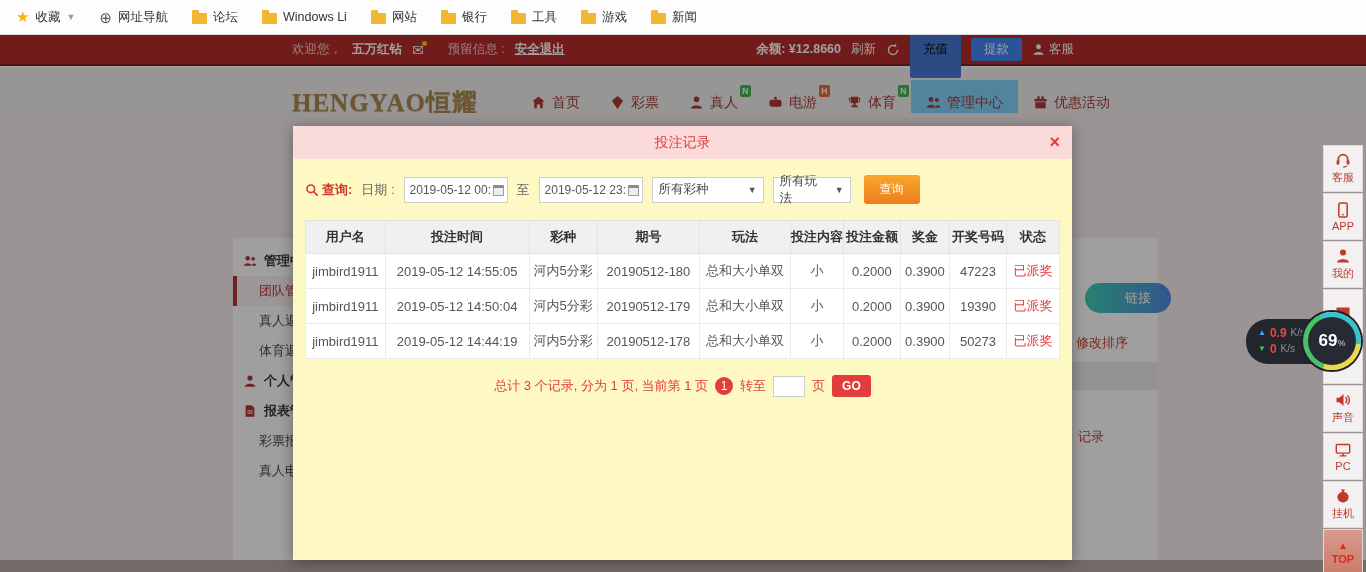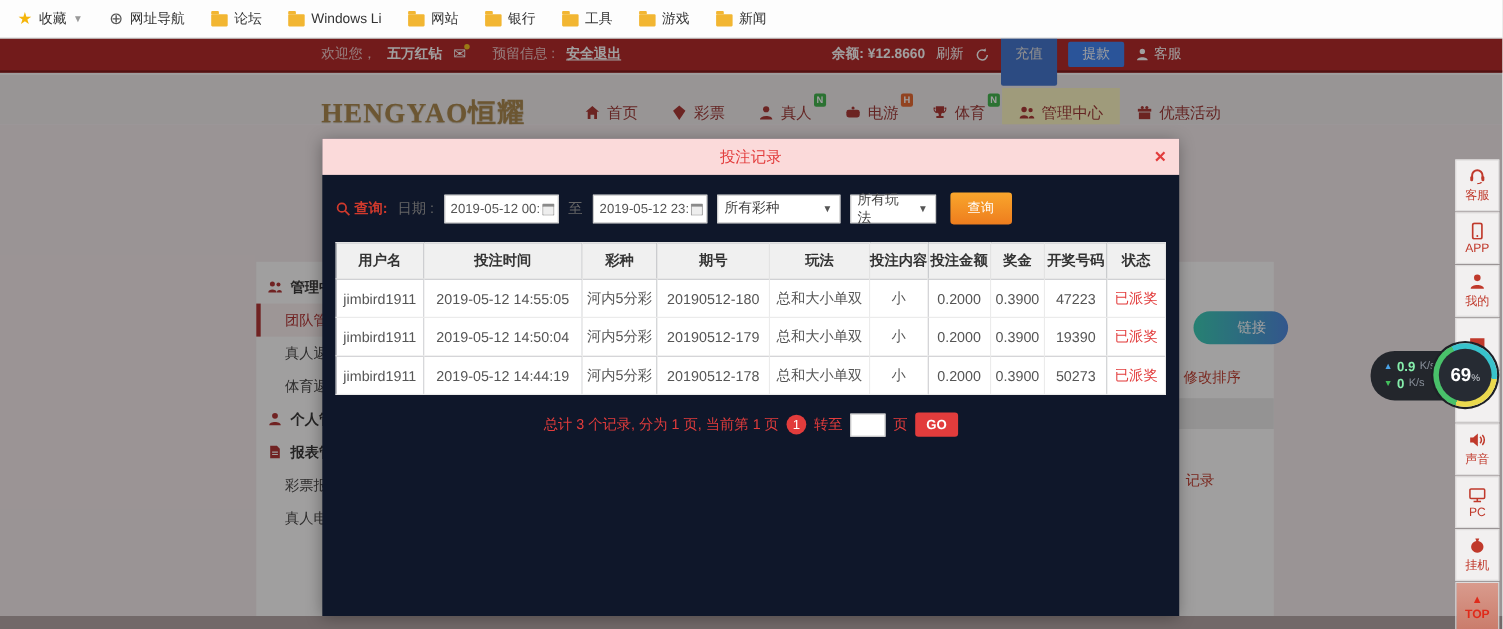--- a/index.html
+++ b/index.html
@@ -26,36 +26,36 @@
     align-items: center; justify-content: space-between; font-size: 12.5px; color: #eec6c6; }
   .ub-left, .ub-right { display: flex; align-items: center; gap: 10px; white-space: nowrap; }
   .ub-user { color: #fff; font-weight: bold; }
   .envelope { color: #fff; font-size: 14px; position: relative; }
   .envelope::after { content: ""; position: absolute; top: -1px; right: -3px; width: 5px; height: 5px;
     border-radius: 50%; background: #f5c21a; }
   .ub-logout { color: #fff; font-weight: bold; text-decoration: underline; cursor: pointer; }
   .ub-balance { color: #fff; font-weight: bold; }
   .ub-refresh { color: #fff; cursor: pointer; }
   .ic-refresh { width: 14px; height: 14px; color: #fff; cursor: pointer; }
-  .btn-recharge { background: #3f74cf; color: #e5e5e5; border: none; padding: 20px 13px; font-size: 12.5px;
+  .btn-recharge { background: #3f74cf; color: #000000; border: none; padding: 20px 13px; font-size: 12.5px;
     border-radius: 2px; cursor: pointer; }
   .btn-withdraw { background: #3b82f6; color: #fff; border: none; padding: 3px 13px; font-size: 12.5px;
     border-radius: 2px; cursor: pointer; }
   .ub-service { display: flex; align-items: center; gap: 4px; color: #fff; cursor: pointer; }
   .ub-service .ic { width: 13px; height: 13px; }
 
   
   .nav-bar { position: absolute; top: 68px; left: 0; width: 100%; height: 45px; background: #f2efef; }
   .nav-inner { width: 782px; margin: 12px auto; height: 100%; display: flex; align-items: center; }
   .logo { font-family: "Liberation Serif", "DejaVu Serif", serif; font-weight: bold; font-size: 25px;
     color: #a8864a; letter-spacing: 1px; text-shadow: 0 1px 1px rgba(120,90,30,.45); white-space: nowrap; }
   .nav-menu { display: flex; margin-left: 38px; height: 100%; }
   .nav-item { display: flex; align-items: center; gap: 6px; padding: 0 15px; color: #9c3532;
     font-size: 14px; position: relative; cursor: pointer; white-space: nowrap; height: 100%; }
-  .nav-item.active { background: #fef9c3; }
+  .nav-item.active { background: #7dd3fc; }
   .nav-item .ic { width: 15px; height: 15px; color: #a83230; }
   .badge { position: absolute; top: 5px; right: 2px; font-size: 8.5px; line-height: 1;
     padding: 1.5px 2.5px; border-radius: 2px; color: #fff; font-weight: bold; }
   .badge.g { background: #3cb54a; } .badge.r { background: #e8672c; }
 
   
   .page-bg { position: absolute; top: 113px; left: 0; width: 100%; height: 459px; background: #f6edef; }
   .content-panel { position: absolute; left: 233px; top: 125px; width: 925px; height: 435px; background: #ffffff; }
   .side-menu { position: absolute; left: 0; top: 8px; width: 160px; }
   .sm-item { height: 30px; display: flex; align-items: center; gap: 7px; padding-left: 26px;
@@ -70,21 +70,21 @@
   .bg-graybar { position: absolute; left: 839px; top: 124px; width: 86px; height: 28px; background: #ececec; }
   .bg-record { position: absolute; left: 845px; top: 190px; color: #c0392b; font-size: 13px; }
   .page-footer { position: absolute; bottom: 0; left: 0; width: 100%; height: 12px; background: #b2a6a6; }
 
   
   .overlay { position: absolute; top: 35px; left: 0; right: 0; bottom: 0;
     background: rgba(18, 14, 14, 0.40); z-index: 50; }
 
   
   .modal { position: absolute; left: 293px; top: 126px; width: 779px; height: 434px;
-    background: #0f172a; z-index: 100; box-shadow: 0 2px 14px rgba(0,0,0,.35); }
+    background: #fef9c3; z-index: 100; box-shadow: 0 2px 14px rgba(0,0,0,.35); }
   .modal-header { height: 33px; background: #fbdada; position: relative; }
   .modal-title { text-align: center; line-height: 33px; color: #e23c3c; font-size: 14px; }
   .modal-close { position: absolute; right: 12px; top: 0; line-height: 33px; color: #e23c3c;
     font-size: 18px; font-weight: bold; cursor: pointer; }
   .filter-row { display: flex; align-items: center; gap: 9px; margin: 16px 12px 0; font-size: 13px; }
   .f-query { display: flex; align-items: center; gap: 3px; color: #d03a2d; font-weight: bold; }
   .f-query .ic { width: 14px; height: 14px; color: #d03a2d; }
   .f-label { color: #666; }
   .date-box { position: relative; width: 104px; height: 26px; border: 1px solid #ccc; background: #fff; }
   .date-box input { width: 100%; height: 100%; border: none; outline: none; padding: 0 16px 0 5px;
@@ -126,21 +126,21 @@
   .tb-card.top-card { background: linear-gradient(180deg, #d99b8d, #c97a69); color: #e02a1a; font-weight: bold; }
   .tb-card.top-card .tb-arrow { color: #e02a1a; font-size: 10px; line-height: 1; }
   .tb-spacer { height: 47px; margin-bottom: 1px; background: #f2f0f0; border: 1px solid #dedcdc; }
 
   
   .speed-widget { position: absolute; z-index: 160; left: 1246px; top: 319px; }
   .speed-pill { position: absolute; left: 0; top: 0; width: 104px; height: 45px; border-radius: 22px;
     background: #23262c; color: #fff; padding: 6px 0 0 12px; font-size: 12px; }
   .sp-row { display: flex; align-items: center; gap: 4px; line-height: 16px; }
   .sp-arrow-up { color: #4aa3e8; font-size: 8px; } .sp-arrow-down { color: #43c05c; font-size: 8px; }
-  .sp-val { color: #86efac; font-weight: bold; } .sp-unit { color: #8a919c; font-size: 10px; }
+  .sp-val { color: #ef4444; font-weight: bold; } .sp-unit { color: #8a919c; font-size: 10px; }
   .speed-circle { position: absolute; left: 57px; top: -7px; width: 58px; height: 58px; border-radius: 50%;
     background: conic-gradient(from -90deg, #49c16a 0 18%, #38c3cc 18% 52%, #ead94e 52% 80%, #49c16a 80% 100%);
     display: flex; align-items: center; justify-content: center; box-shadow: 0 0 0 2px #1d2026; }
   .speed-inner { width: 48px; height: 48px; border-radius: 50%; background: #262b33; color: #fff;
     display: flex; align-items: baseline; justify-content: center; padding-top: 14px; }
   .speed-pct { font-size: 17px; font-weight: bold; } .speed-pct-unit { font-size: 9px; color: #cfd3d9; }
 
   .ic svg { display: block; width: 100%; height: 100%; }
 </style>
 </head>

